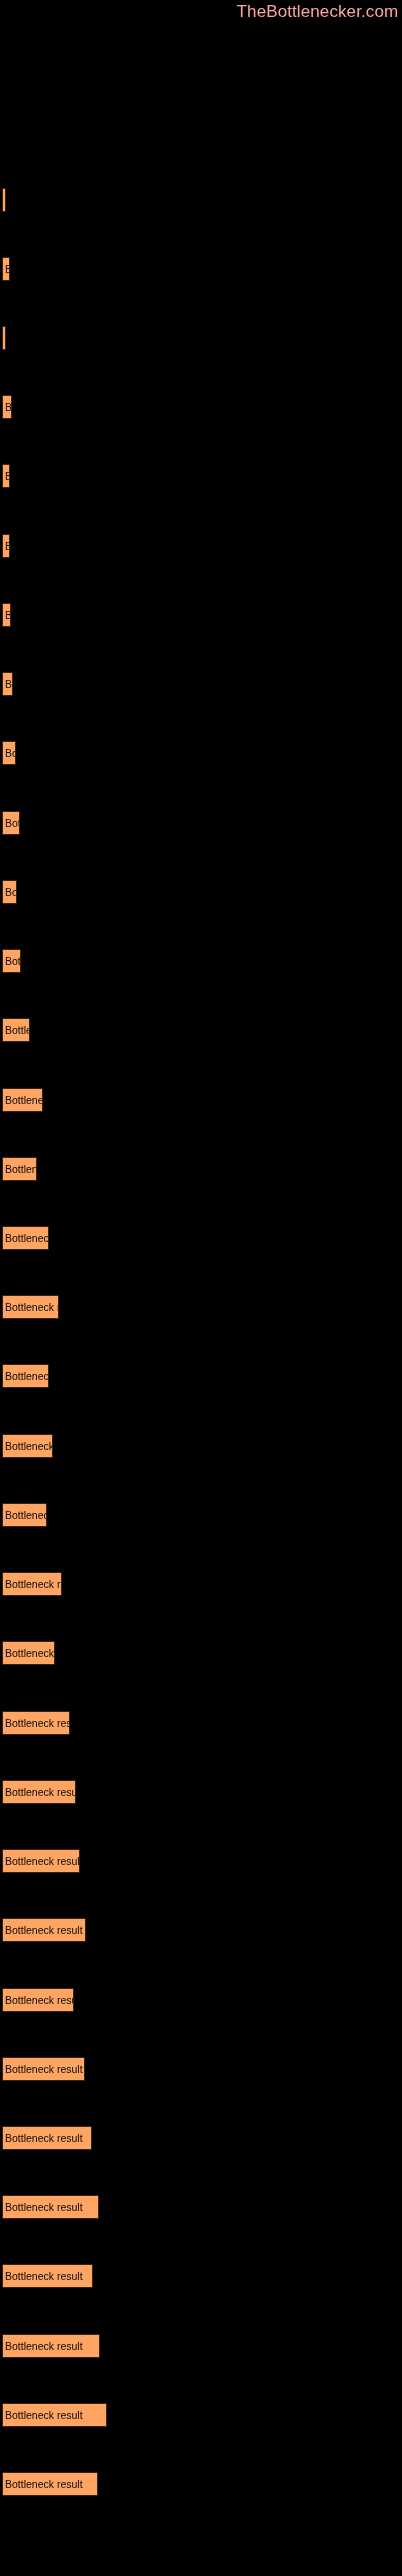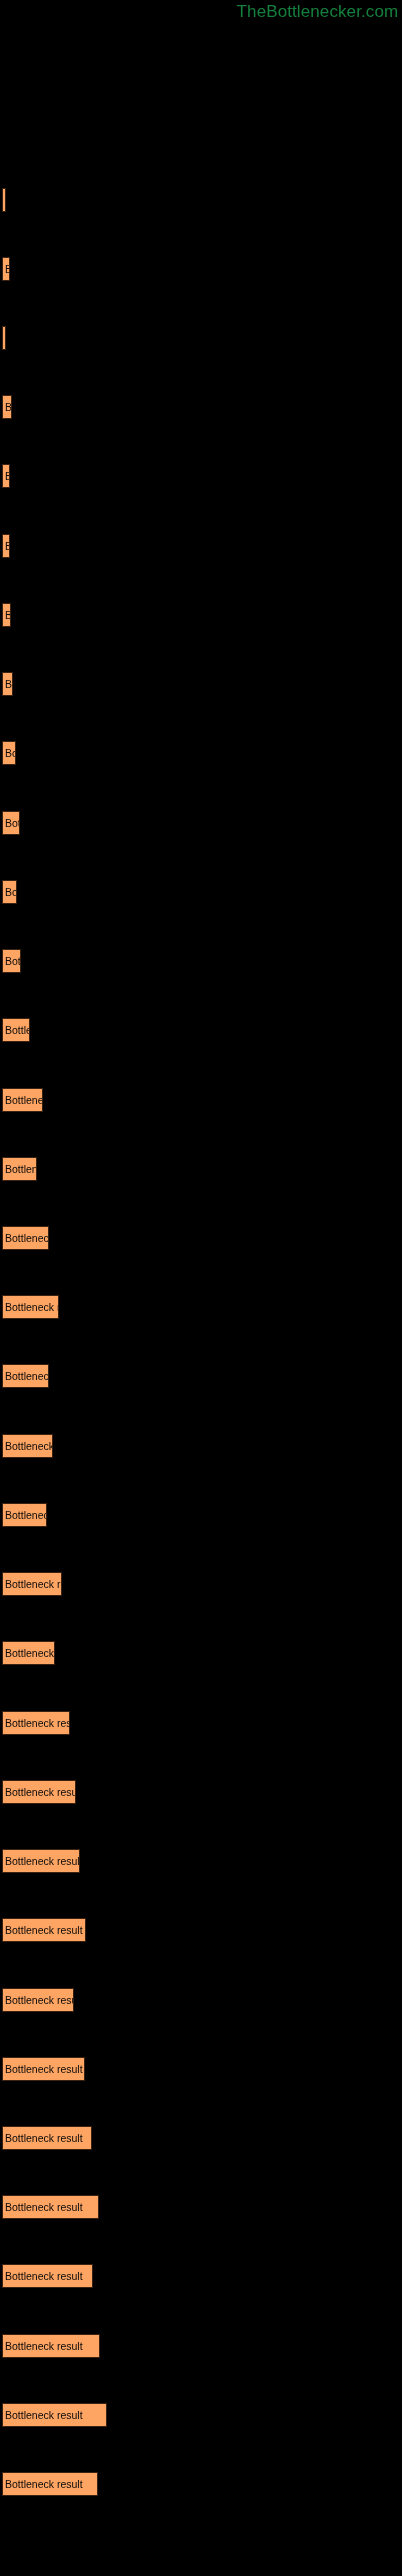--- a/index.html
+++ b/index.html
@@ -11,21 +11,21 @@
     width: 403px;
     height: 2576px;
     position: relative;
     overflow: hidden;
     font-family: "Liberation Sans", sans-serif;
   }
   #watermark {
     position: absolute;
     top: 1.6px;
     right: 4.8px;
-    color: #15803d;
+    color: #fca5a5;
     font-size: 17px;
     font-family: "Liberation Sans", sans-serif;
     letter-spacing: 0.1px;
     white-space: nowrap;
   }
   #chart {
     position: absolute;
     left: 0;
     top: 0;
     width: 403px;

